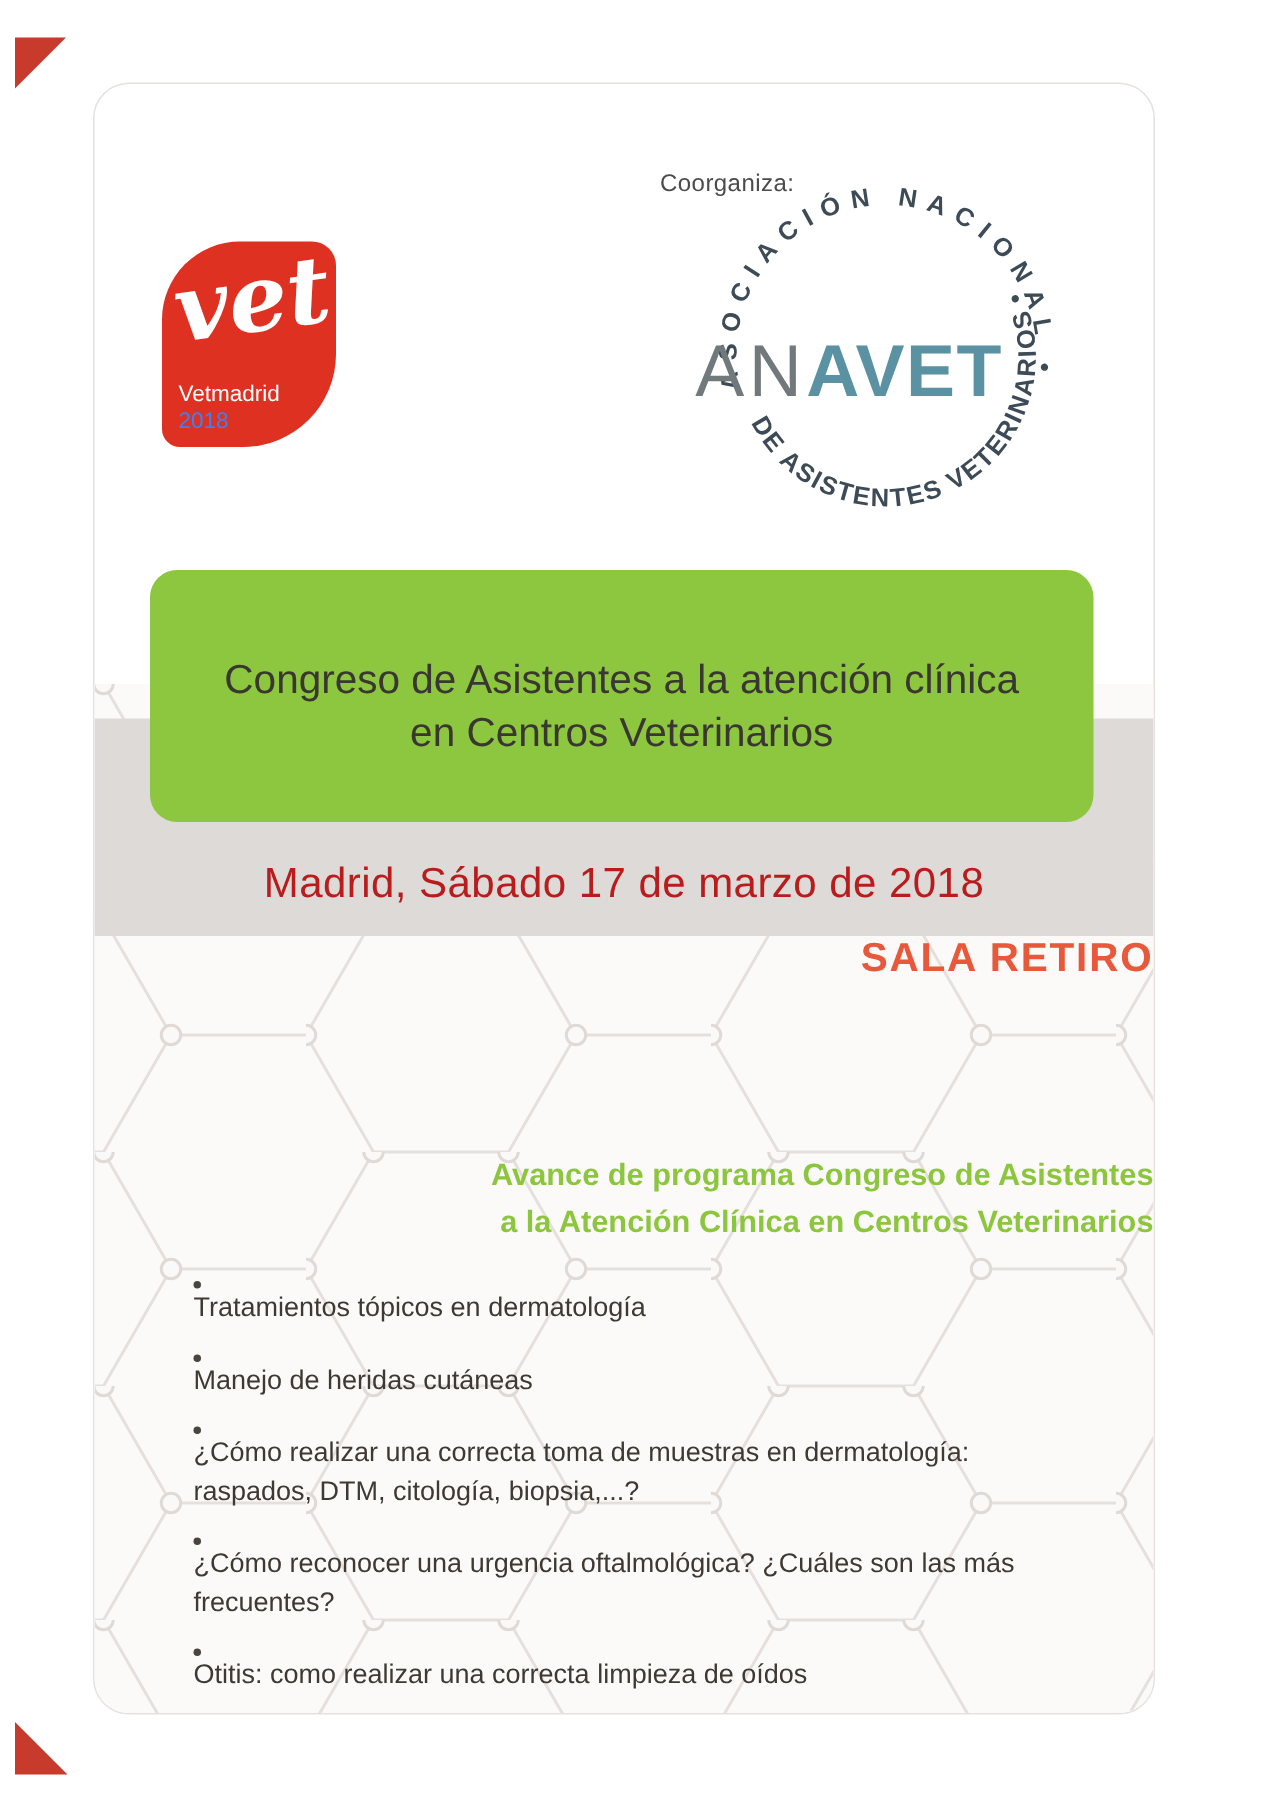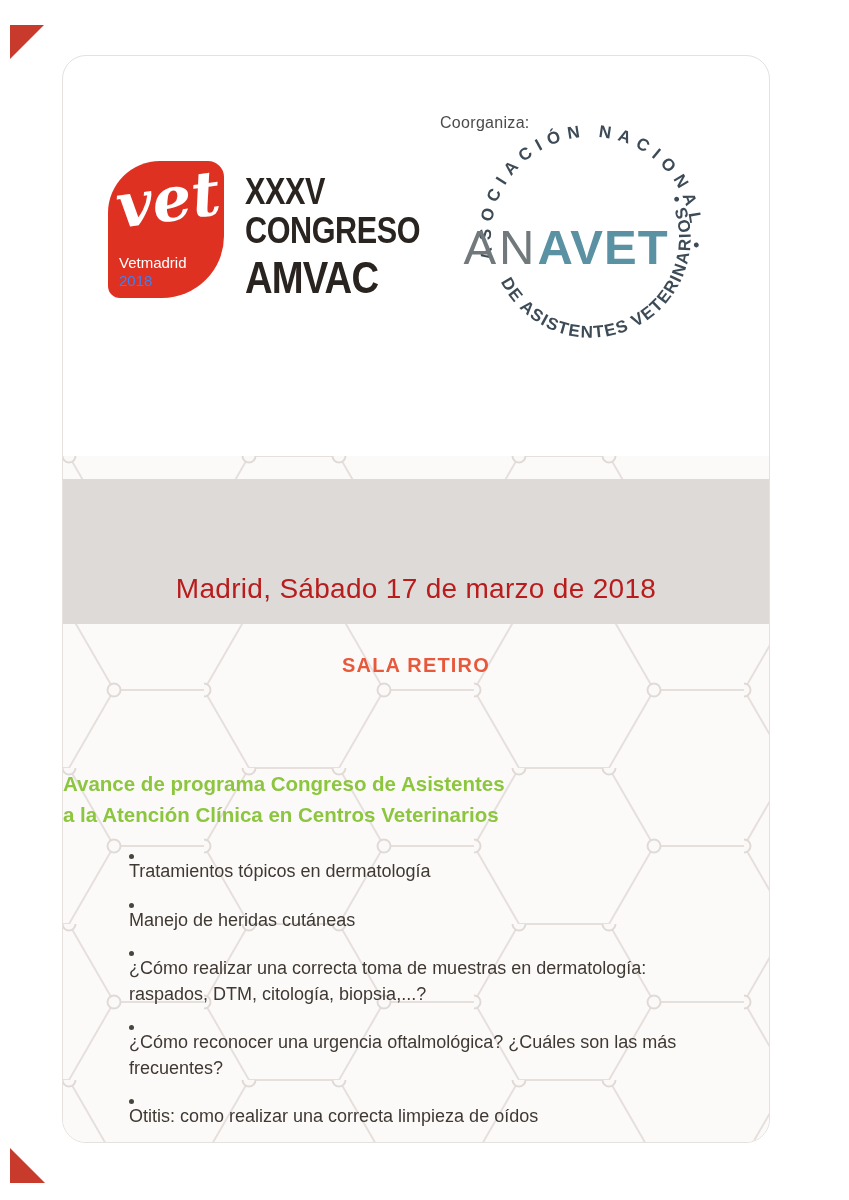--- a/index.html
+++ b/index.html
@@ -63,23 +63,23 @@
   
   .anavet{position:absolute;left:398px;top:57px;}
   .arc-text{font-size:17px;font-weight:700;letter-spacing:3px;fill:#3d4b57;
             font-family:"Liberation Sans", sans-serif;}
   .an-thin{font-size:49px;font-weight:400;fill:#72797c;letter-spacing:3px;
            font-family:"Liberation Sans", sans-serif;}
   .an-bold{font-size:49px;font-weight:700;fill:#5a92a4;letter-spacing:1px;
            font-family:"Liberation Sans", sans-serif;}
 
   
-  .room-title{position:absolute;left:0;top:598px;width:100%;text-align:center;
-              font-size:20px;font-weight:700;color:#e7593a;letter-spacing:1.2px;}
-  .program-heading{position:absolute;left:0;top:712px;width:100%;text-align:left;
+  .room-title{position:absolute;left:0;top:567px;width:100%;text-align:right;
+              font-size:27px;font-weight:700;color:#e7593a;letter-spacing:1.2px;}
+  .program-heading{position:absolute;left:0;top:712px;width:100%;text-align:right;
               font-size:20.5px;line-height:31px;font-weight:700;color:#8cc63f;}
   .program-list{position:absolute;left:66px;top:788px;width:620px;
                 list-style:none;margin:0;padding:0;}
   .program-list li{display:flex;margin-bottom:8px;flex-direction:column;}
   .dot{flex:0 0 auto;width:5px;height:5px;border-radius:50%;background:#4a443e;
        margin:10px 19px 0 0;}
   .item-text{font-size:18px;line-height:25.5px;color:#3f3933;}
   .prewrap{white-space:pre-line;}
 </style>
 </head>
@@ -107,44 +107,43 @@
 
   <div class="coorganiza">Coorganiza:</div>
 
   <div class="vet-logo">
     <div class="vet-blob"></div>
     <div class="vet-script">vet</div>
     <div class="vet-sub">Vetmadrid</div>
     <div class="vet-year">2018</div>
   </div>
 
-  <div class="congress-block">
-    <span class="cline c-edition"><span class="squeeze">XXXV</span></span>
-    <span class="cline c-event"><span class="squeeze">CONGRESO</span></span>
-    <span class="cline c-org"><span class="squeeze">AMVAC</span></span>
-  </div>
 
   <svg class="anavet" width="260" height="250" viewBox="0 0 260 250">
     <defs>
       <path id="arcTop" d="M 33,148 A 100,100 0 1 1 227,148" fill="none"></path>
       <path id="arcBottom" d="M 39,167 A 100,100 0 1 0 212,68" fill="none"></path>
     </defs>
     <text class="arc-text">
       <textPath href="#arcTop" startOffset="2" textLength="350" lengthAdjust="spacing">ASOCIACIÓN NACIONAL •</textPath>
     </text>
     <text class="arc-text">
       <textPath href="#arcBottom" startOffset="2" textLength="316" lengthAdjust="spacing">DE ASISTENTES VETERINARIOS •</textPath>
     </text>
     <text x="105" y="151" text-anchor="middle">
       <tspan class="an-thin">AN</tspan><tspan class="an-bold">AVET</tspan>
     </text>
   </svg>
 
   <div class="gray-band"></div>
 
+  <div class="green-box">
+    <div class="title prewrap">Congreso de Asistentes a la atención clínica
+en Centros Veterinarios</div>
+  </div>
 
   <div class="date-line">Madrid, Sábado 17 de marzo de 2018</div>
 
   <div class="room-title">SALA RETIRO</div>
 
   <div class="program-heading prewrap">Avance de programa Congreso de Asistentes
 a la Atención Clínica en Centros Veterinarios</div>
 
   <ul class="program-list">
     <li>

